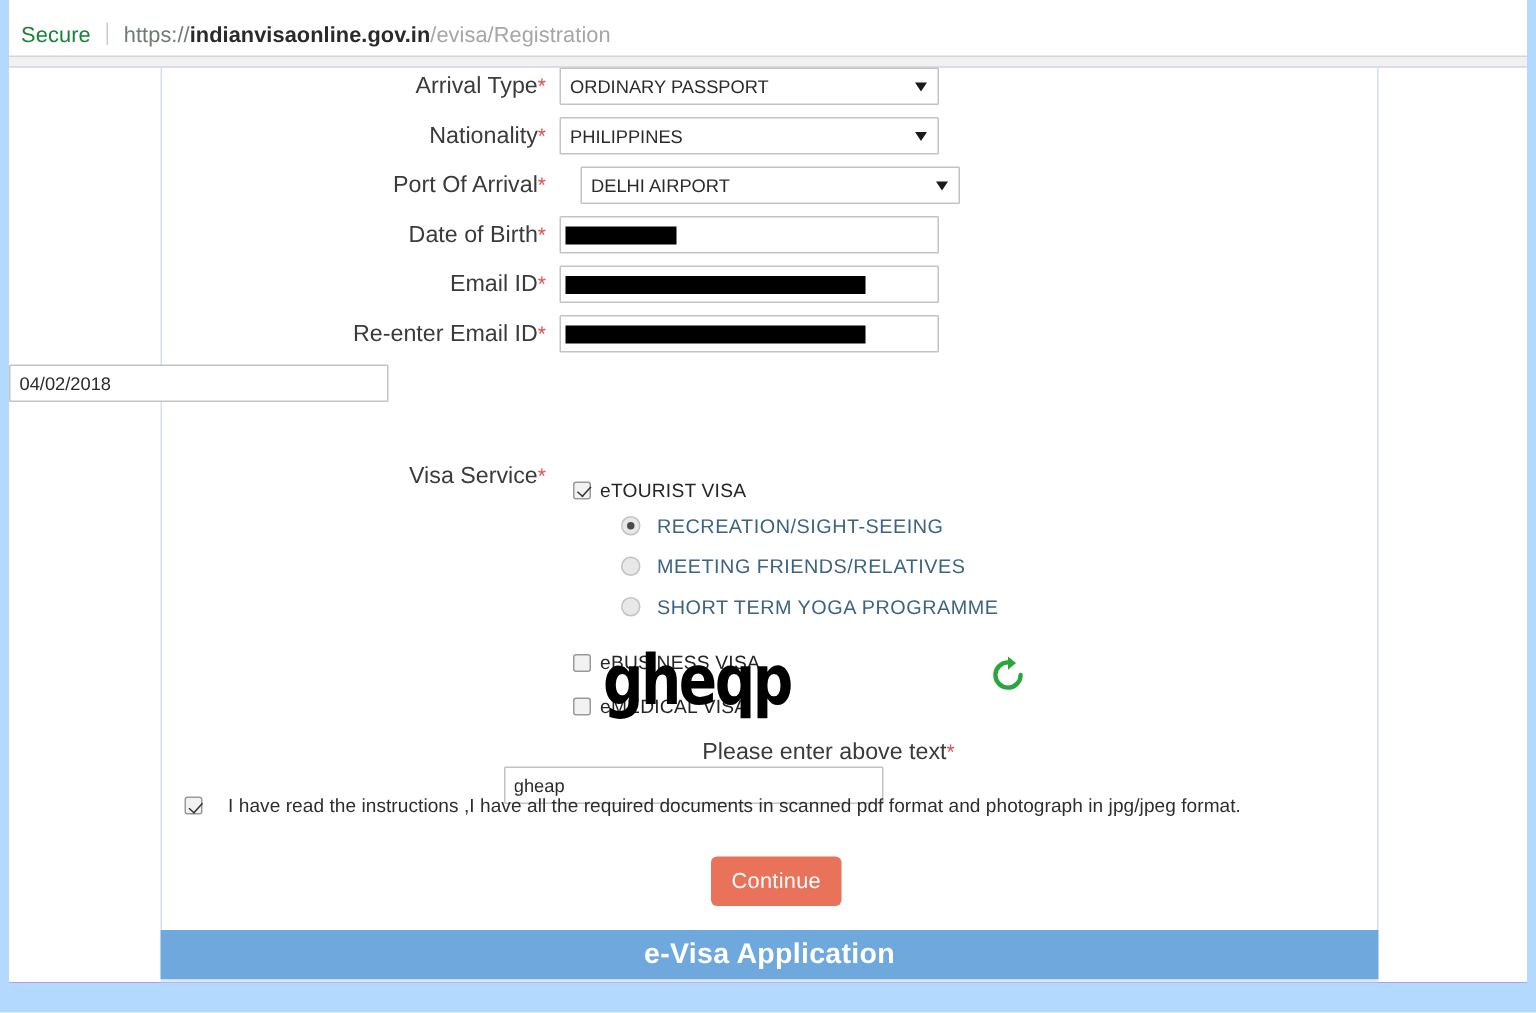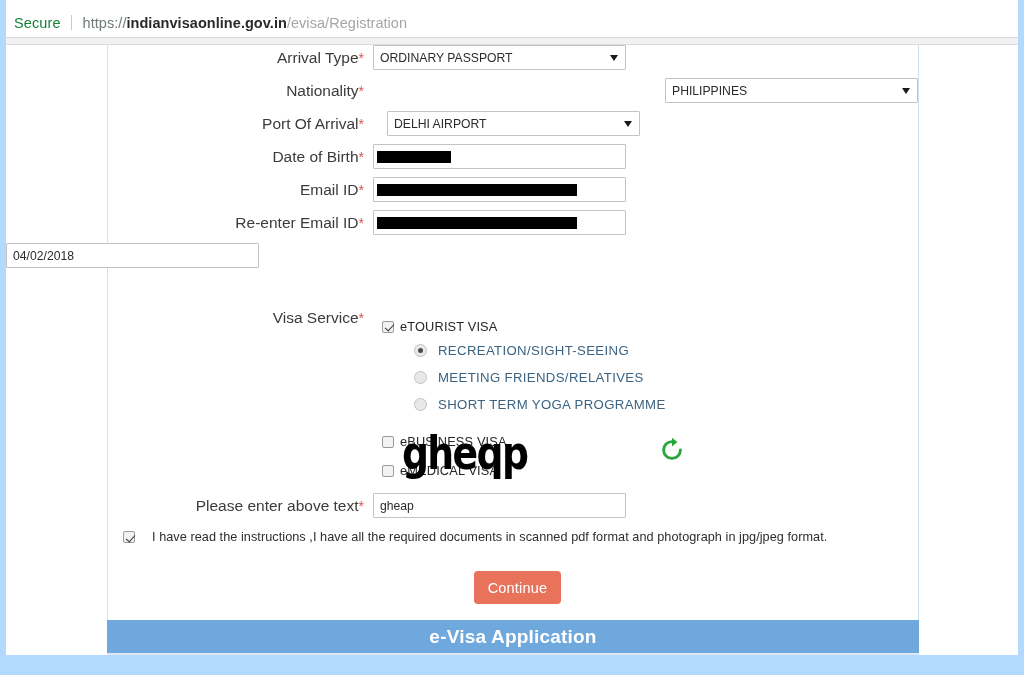--- a/index.html
+++ b/index.html
@@ -296,21 +296,21 @@
     <div id="page">
 
       <div id="rail-left"></div>
       <div id="rail-right"></div>
 
       <div id="form-rows">
           <div class="form-row" style="top: 0px;">
             <div class="field-label"><span>Arrival Type</span><span class="req">*</span></div>
             <div class="control"><span class="select-wrap"><select class="fld"><option>ORDINARY PASSPORT</option></select><span class="select-arrow"></span></span></div>
           </div>
-          <div class="form-row" style="top: 33px; justify-content: space-between;">
+          <div class="form-row" style="top: 33px;">
             <div class="field-label"><span>Nationality</span><span class="req">*</span></div>
             <div class="control"><span class="select-wrap"><select class="fld"><option>PHILIPPINES</option></select><span class="select-arrow"></span></span></div>
           </div>
           <div class="form-row" style="top: 66px; gap: 14px;">
             <div class="field-label"><span>Port Of Arrival</span><span class="req">*</span></div>
             <div class="control"><span class="select-wrap"><select class="fld"><option>DELHI AIRPORT</option></select><span class="select-arrow"></span></span></div>
           </div>
           <div class="form-row" style="top: 99px;">
             <div class="field-label"><span>Date of Birth</span><span class="req">*</span></div>
             <div class="control"><span class="redact-wrap"><input type="text" class="fld" value="" style=""><span class="redact-bar" style="width: 74px;"></span></span></div>
@@ -368,21 +368,21 @@
       <div id="captcha-row" style="top:385px;">
         <div id="captcha-img">gheqp</div>
         <div id="captcha-refresh">
           <svg width="28" height="28" viewBox="0 0 24 24" aria-hidden="true">
             <path d="M12 4.5 V1.4 L16.6 5.2 L12 9.0 V6.0" fill="#2aa63c"></path>
             <path d="M12 4.8 A7.2 7.2 0 1 0 19.2 12" fill="none" stroke="#2aa63c" stroke-width="2.5" stroke-linecap="round"></path>
           </svg>
         </div>
       </div>
 
-      <div class="form-row" style="top:448px;">
+      <div class="form-row" style="top:448px;flex-direction:column;">
         <div class="field-label">
           <span>Please enter above text</span><span class="req">*</span>
         </div>
         <div class="control">
           <input class="fld" type="text" id="captcha-input" value="gheap" style="">
         </div>
       </div>
 
       <div id="agree-row" style="top:485px;">
         <span class="cbox checked"></span>

